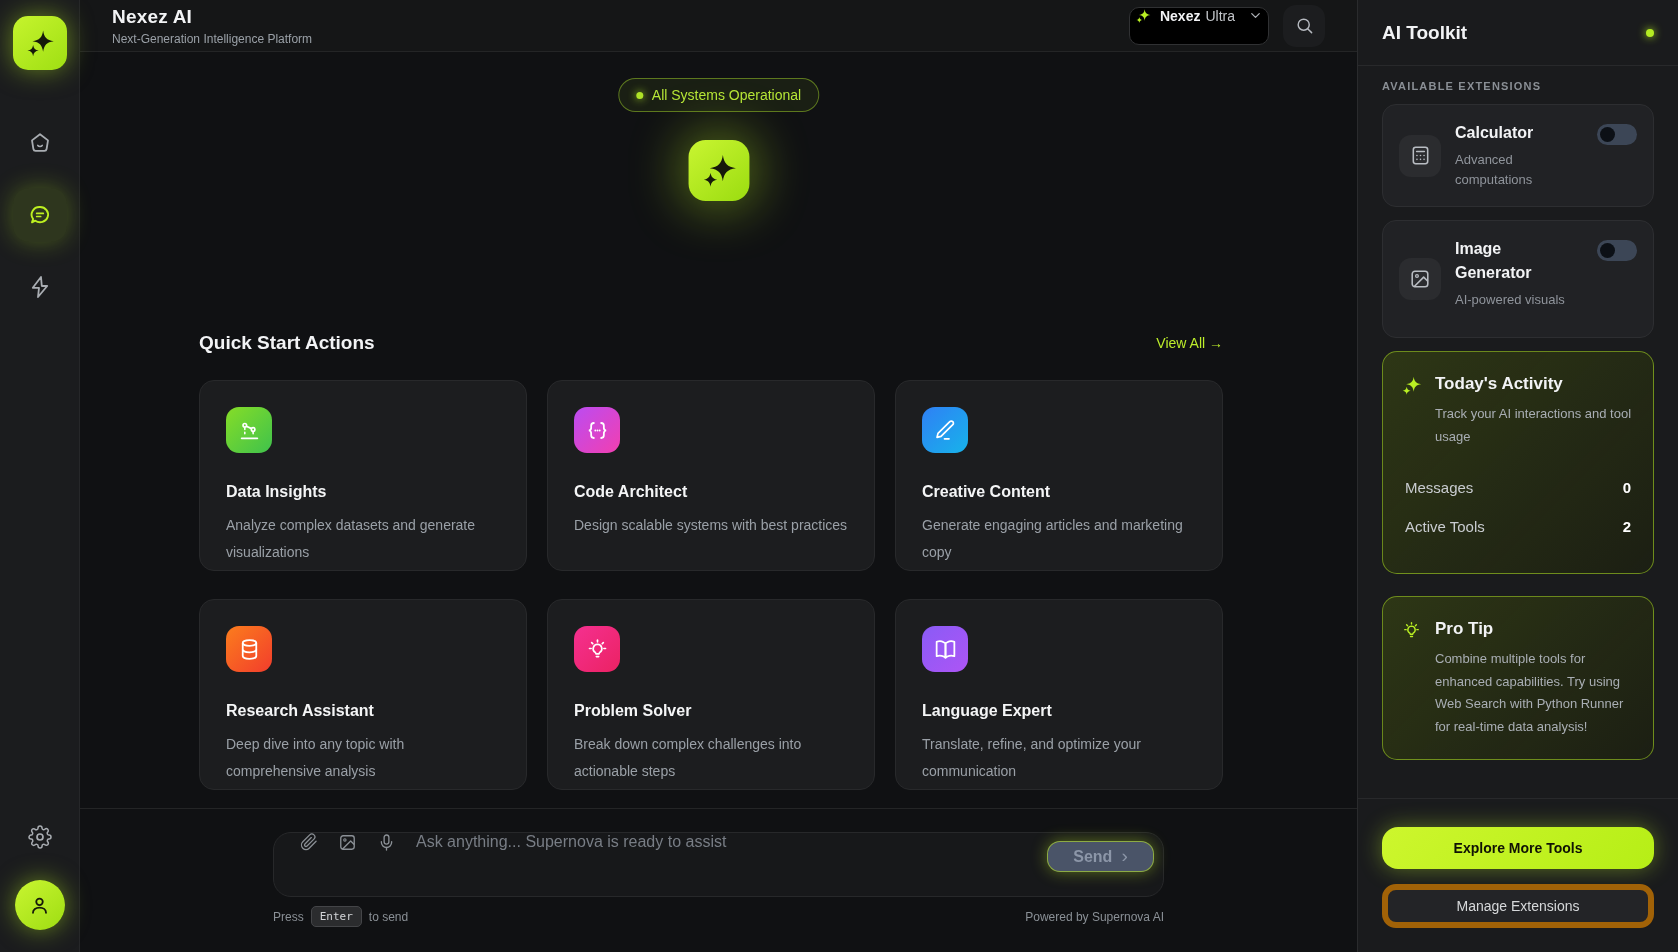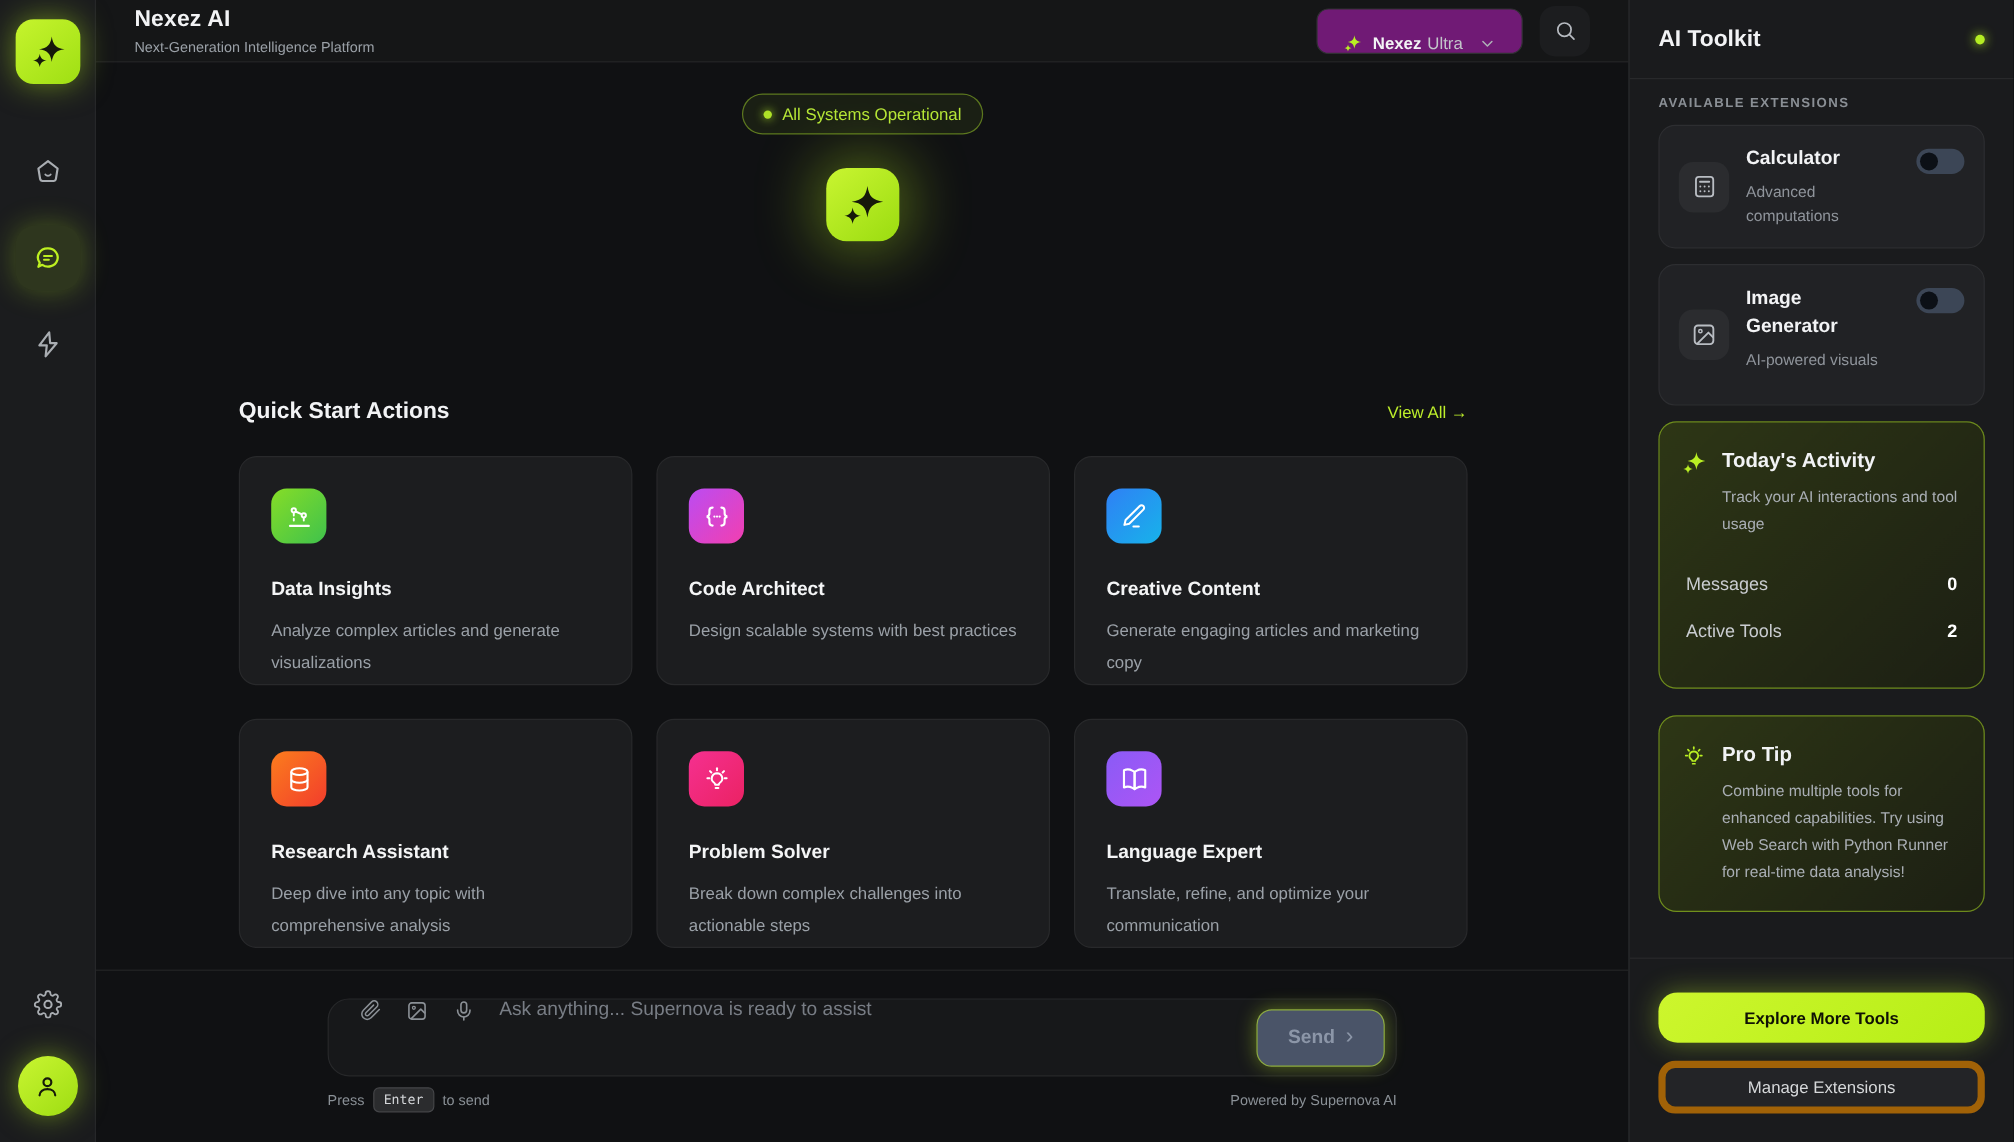--- a/index.html
+++ b/index.html
@@ -46,22 +46,22 @@
   
   .main { position:absolute; left:80px; top:0; bottom:0; width:1277px; background:#101113; }
   .main-header {
     height:52px; display:flex; align-items:center; padding:0 32px;
     background:#151617; border-bottom:1px solid #242526;
   }
   .app-title { font-size:19px; font-weight:bold; letter-spacing:.2px; }
   .app-subtitle { font-size:12px; color:#9aa0a7; margin-top:4px; }
   .hdr-spacer { flex:1; }
   .model-pill {
-    height:38px; display:flex; align-items:flex-end; gap:9px; padding:0 21px;
-    background:#701a75; border:1px solid #303133; border-radius:10px; cursor:pointer;
+    height:38px; display:flex; align-items:flex-start; gap:9px; padding:0 5px;
+    background:#000000; border:1px solid #303133; border-radius:10px; cursor:pointer;
   }
   .model-brand { font-size:14px; font-weight:bold; }
   .model-tier { font-size:14px; color:#c3c6ca; margin-left:-4px; }
   .model-pill .chev { color:#aeb2b7; margin-left:4px; }
   .search-btn {
     width:42px; height:42px; margin-left:14px; border-radius:13px;
     background:#1c1d1f; display:flex; align-items:center; justify-content:center;
     color:#b6bac0; cursor:pointer;
   }
 
@@ -107,21 +107,21 @@
     background:#17181a; border:1px solid #27282a; border-radius:18px;
     display:flex; align-items:flex-start; padding:0 130px 0 26px;
   }
   .c-icon { color:#8b9096; margin-right:20px; cursor:pointer; }
   .composer input {
     flex:1; background:transparent; border:none; outline:none;
     font-family:inherit; font-size:16px; color:#d9dce0;
   }
   .composer input::placeholder { color:#787d85; }
   .send-btn {
-    position:absolute; right:9px; top:8px; width:107px; height:48px;
+    position:absolute; right:9px; top:8px; width:107px; height:31px;
     background:#4a5468; border:1px solid rgba(196,242,38,.55); border-radius:13px;
     box-shadow:0 0 16px rgba(196,242,38,.4);
     color:#8c96a8; font-size:16px; font-weight:bold;
     display:flex; align-items:center; justify-content:center; gap:9px; cursor:pointer;
   }
   .send-chev { font-size:19px; font-weight:normal; margin-top:-2px; }
   .hints { width:891px; margin-top:9px; display:flex; justify-content:space-between; align-items:center; }
   .hint-left { display:flex; align-items:center; gap:7px; font-size:12px; color:#8a9096; }
   .kbd {
     font-family:"DejaVu Sans Mono","Liberation Mono",monospace; font-size:11px; color:#d3d5d8;
@@ -378,21 +378,21 @@
         <div class="view-all">View All →</div>
       </div>
       <div class="qs-grid">
         <div class="qs-card">
           <div class="qs-icon" style="background: linear-gradient(135deg, rgb(134, 221, 39), rgb(63, 194, 76));">
               <svg width="25" height="25">
                 <use href="#i-chart"></use>
               </svg>
             </div>
           <div class="qs-card-title">Data Insights</div>
-          <div class="qs-card-desc">Analyze complex articles and generate visualizations</div>
+          <div class="qs-card-desc">Analyze complex datasets and generate visualizations</div>
         </div>
         <div class="qs-card">
           <div class="qs-icon" style="background: linear-gradient(135deg, rgb(187, 76, 242), rgb(242, 63, 176));">
               <svg width="25" height="25">
                 <use href="#i-braces"></use>
               </svg>
             </div>
           <div class="qs-card-title">Code Architect</div>
           <div class="qs-card-desc">Design scalable systems with best practices</div>
         </div>

